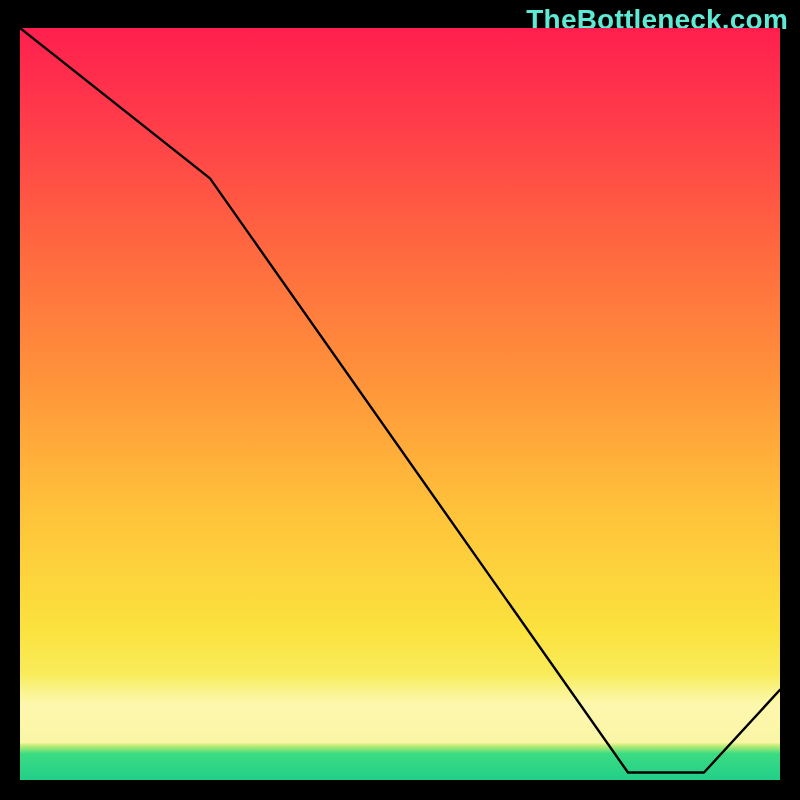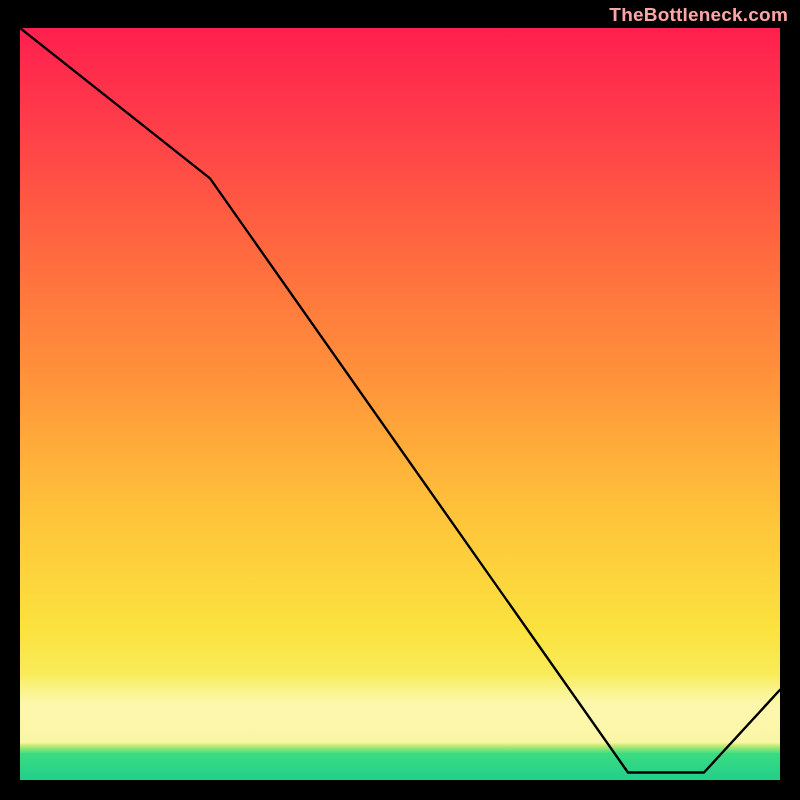--- a/index.html
+++ b/index.html
@@ -13,22 +13,22 @@
   .frame {
     position: relative;
     width: 800px;
     height: 800px;
     background: #000;
   }
   .watermark {
     position: absolute;
     top: 4px;
     right: 12px;
-    color: #fca5a5;
-    font-size: 19px;
+    color: #5eead4;
+    font-size: 28px;
     font-weight: bold;
     letter-spacing: 0.2px;
     pointer-events: none;
   }
   .plot {
     position: absolute;
     left: 20px;
     top: 28px;
     width: 760px;
     height: 752px;

